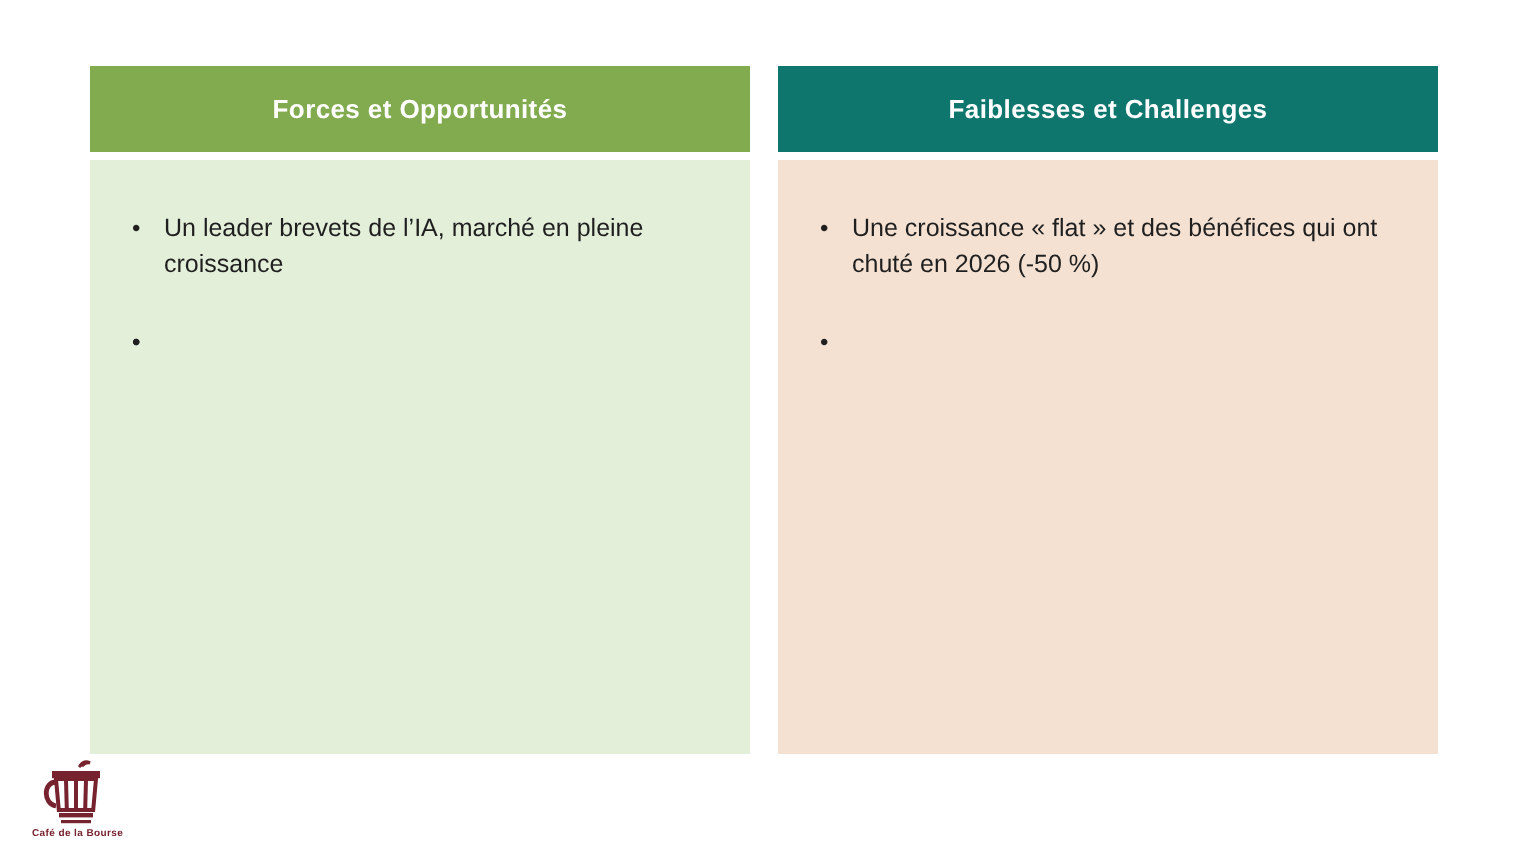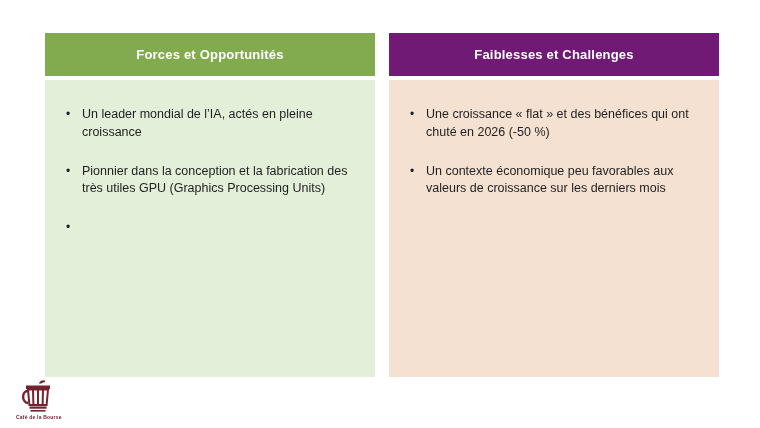--- a/index.html
+++ b/index.html
@@ -67,46 +67,44 @@
 <div class="slide">
 
   <div class="col col-left">
     <div class="col-header" style="background-color: rgb(130, 171, 80);">
       <span>Forces et Opportunités</span>
     </div>
     <div class="col-body" style="background-color: rgb(227, 239, 217);">
       <ul class="bullets">
         <li>
           <span class="marker">•</span>
-          <span>Un leader mondial de l’IA, actés en pleine croissance</span>
+          <span>Un leader brevets de l’IA, marché en pleine croissance</span>
         </li>
         <li>
           <span class="marker">•</span>
-          <span>Pionnier dans la conception et la fabrication des très utiles GPU (Graphics Processing Units)</span>
         </li>
         <li>
           <span class="marker">•</span>
         </li>
       </ul>
     </div>
   </div>
 
   <div class="col col-right">
-    <div class="col-header" style="background-color: #701a75;">
+    <div class="col-header" style="background-color: #0f766e;">
       <span>Faiblesses et Challenges</span>
     </div>
     <div class="col-body" style="background-color: rgb(244, 225, 210);">
       <ul class="bullets">
         <li>
           <span class="marker">•</span>
           <span>Une croissance « flat » et des bénéfices qui ont chuté en 2026 (-50 %)</span>
         </li>
         <li>
           <span class="marker">•</span>
-          <span>Un contexte économique peu favorables aux valeurs de croissance sur les derniers mois</span>
         </li>
       </ul>
     </div>
   </div>
 
   <div class="logo">
     <svg width="38" height="34" viewBox="0 0 38 34">
 
       <path d="M22 4 q2 -3 5 -1.5 q-2 -0.5 -3.5 1" fill="none" stroke="#76222F" stroke-width="1.6" stroke-linecap="round"></path>
 

